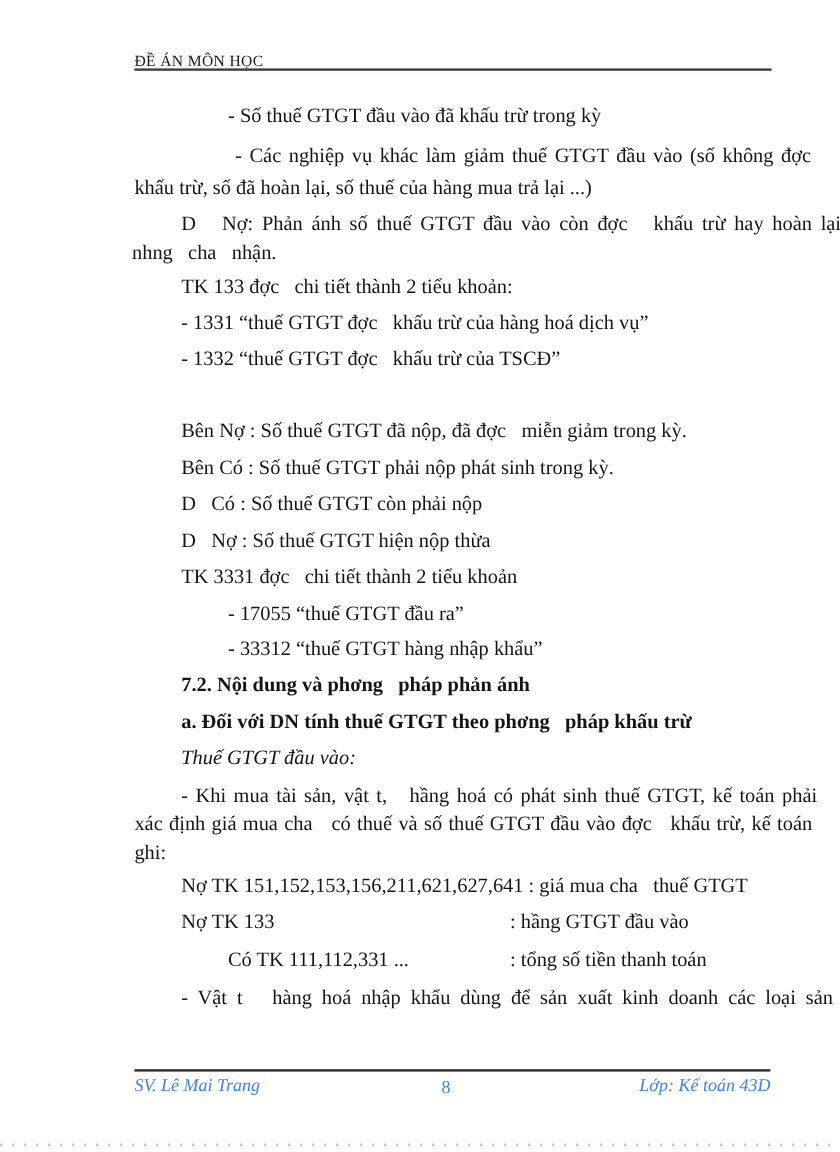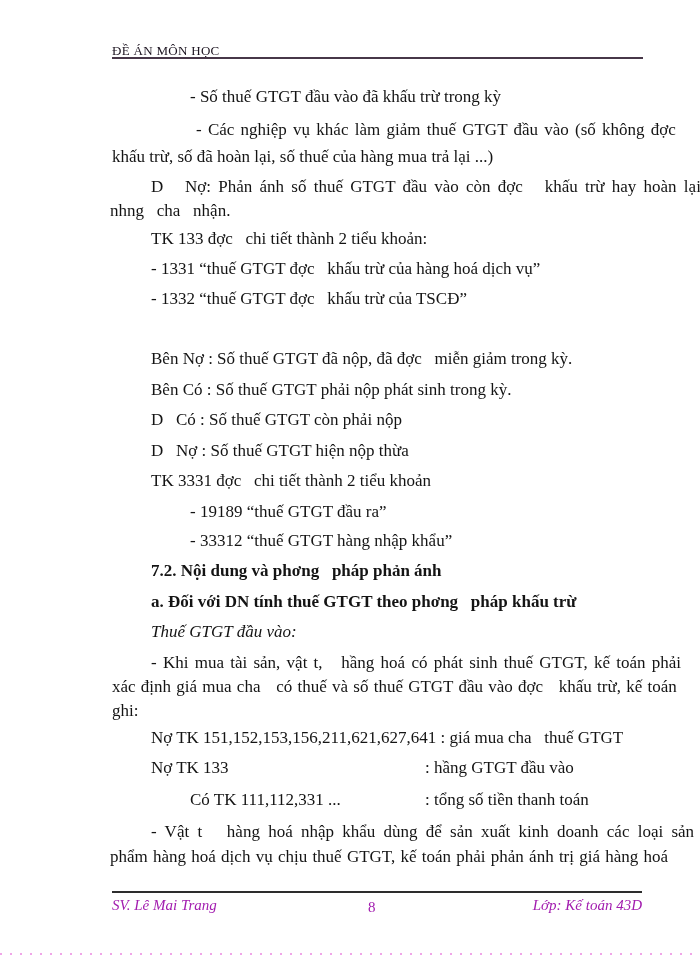--- a/index.html
+++ b/index.html
@@ -10,21 +10,21 @@
   .hdr{
     position:absolute;left:112px;top:43px;font-size:13px;font-weight:normal;
     letter-spacing:.3px;white-space:pre;color:#1c1420;
   }
   .hdr-rule{position:absolute;left:112px;top:57px;width:531px;border-top:2px solid #473748;}
   .ln{position:absolute;font-size:17px;line-height:1.25;white-space:pre;text-align:center;}
   .b{font-weight:bold;}
   .i{font-style:italic;}
   .part{position:absolute;top:0;white-space:pre;}
   .ftr-rule{position:absolute;left:112px;top:891px;width:530px;border-top:2px solid #2d2d2d;}
-  .ftr{position:absolute;top:897px;font-size:15px;font-style:italic;white-space:pre;color:#a21caf;}
+  .ftr{position:absolute;top:897px;font-size:15px;font-style:italic;white-space:pre;color:#3b82f6;}
   .pgnum{position:absolute;top:899px;left:368px;font-size:15px;font-style:normal;}
   .dotline{
     position:absolute;left:0;top:953px;width:700px;height:2px;
     background:repeating-linear-gradient(90deg,#f0a6e8 0 2px,transparent 2px 10px);
   }
 </style>
 </head>
 <body>
 
 <div class="page">
@@ -38,39 +38,38 @@
   <div class="ln" style="left:151px;top:176px;word-spacing:3px;">D&nbsp;&nbsp; Nợ: Phản ánh số thuế GTGT đầu vào còn đợc&nbsp;&nbsp; khấu trừ hay hoàn lại</div>
   <div class="ln" style="left:110px;top:200px;">nhng&nbsp;&nbsp; cha&nbsp;&nbsp; nhận.</div>
   <div class="ln" style="left:151px;top:228px;">TK 133 đợc&nbsp;&nbsp; chi tiết thành 2 tiểu khoản:</div>
   <div class="ln" style="left:151px;top:258px;">- 1331 “thuế GTGT đợc&nbsp;&nbsp; khấu trừ của hàng hoá dịch vụ”</div>
   <div class="ln" style="left:151px;top:288px;">- 1332 “thuế GTGT đợc&nbsp;&nbsp; khấu trừ của TSCĐ”</div>
   <div class="ln" style="left:151px;top:348px;">Bên Nợ : Số thuế GTGT đã nộp, đã đợc&nbsp;&nbsp; miễn giảm trong kỳ.</div>
   <div class="ln" style="left:151px;top:379px;">Bên Có : Số thuế GTGT phải nộp phát sinh trong kỳ.</div>
   <div class="ln" style="left:151px;top:409px;">D&nbsp;&nbsp; Có : Số thuế GTGT còn phải nộp</div>
   <div class="ln" style="left:151px;top:440px;">D&nbsp;&nbsp; Nợ : Số thuế GTGT hiện nộp thừa</div>
   <div class="ln" style="left:151px;top:470px;">TK 3331 đợc&nbsp;&nbsp; chi tiết thành 2 tiểu khoản</div>
-  <div class="ln" style="left:190px;top:501px;">- 19189 “thuế GTGT đầu ra”</div>
+  <div class="ln" style="left:190px;top:501px;">- 17055 “thuế GTGT đầu ra”</div>
   <div class="ln" style="left:190px;top:530px;">- 33312 “thuế GTGT hàng nhập khẩu”</div>
   <div class="ln b" style="left:151px;top:560px;">7.2. Nội dung và phơng&nbsp;&nbsp; pháp phản ánh</div>
   <div class="ln b" style="left:151px;top:591px;">a. Đối với DN tính thuế GTGT theo phơng&nbsp;&nbsp; pháp khấu trừ</div>
   <div class="ln i" style="left:151px;top:621px;">Thuế GTGT đầu vào:</div>
   <div class="ln" style="left:151px;top:652px;word-spacing:2px;">- Khi mua tài sản, vật t,&nbsp;&nbsp; hầng hoá có phát sinh thuế GTGT, kế toán phải</div>
   <div class="ln" style="left:112px;top:676px;word-spacing:1px;">xác định giá mua cha&nbsp;&nbsp; có thuế và số thuế GTGT đầu vào đợc&nbsp;&nbsp; khấu trừ, kế toán</div>
   <div class="ln" style="left:112px;top:700px;">ghi:</div>
   <div class="ln" style="left:151px;top:727px;">Nợ TK 151,152,153,156,211,621,627,641 : giá mua cha&nbsp;&nbsp; thuế GTGT</div>
   <div class="ln" style="left:151px;top:757px;width:540px;">
     <span class="part" style="left:0;">Nợ TK 133</span>
     <span class="part" style="left:274px;">: hầng GTGT đầu vào</span>
   </div>
   <div class="ln" style="left:190px;top:789px;width:500px;">
     <span class="part" style="left:0;">Có TK 111,112,331 ...</span>
     <span class="part" style="left:235px;">: tổng số tiền thanh toán</span>
   </div>
   <div class="ln" style="left:151px;top:821px;word-spacing:4px;">- Vật t&nbsp;&nbsp; hàng hoá nhập khẩu dùng để sản xuất kinh doanh các loại sản</div>
-  <div class="ln" style="left:110px;top:846px;word-spacing:1px;">phẩm hàng hoá dịch vụ chịu thuế GTGT, kế toán phải phản ánh trị giá hàng hoá</div>
 
   <div class="ftr-rule"></div>
   <div class="ftr" style="left:112px;">SV. Lê Mai Trang</div>
   <div class="ftr pgnum">8</div>
   <div class="ftr" style="left:470px;width:172px;text-align:right;">Lớp: Kế toán 43D</div>
 
   <div class="dotline"></div>
 
 </div>
 

